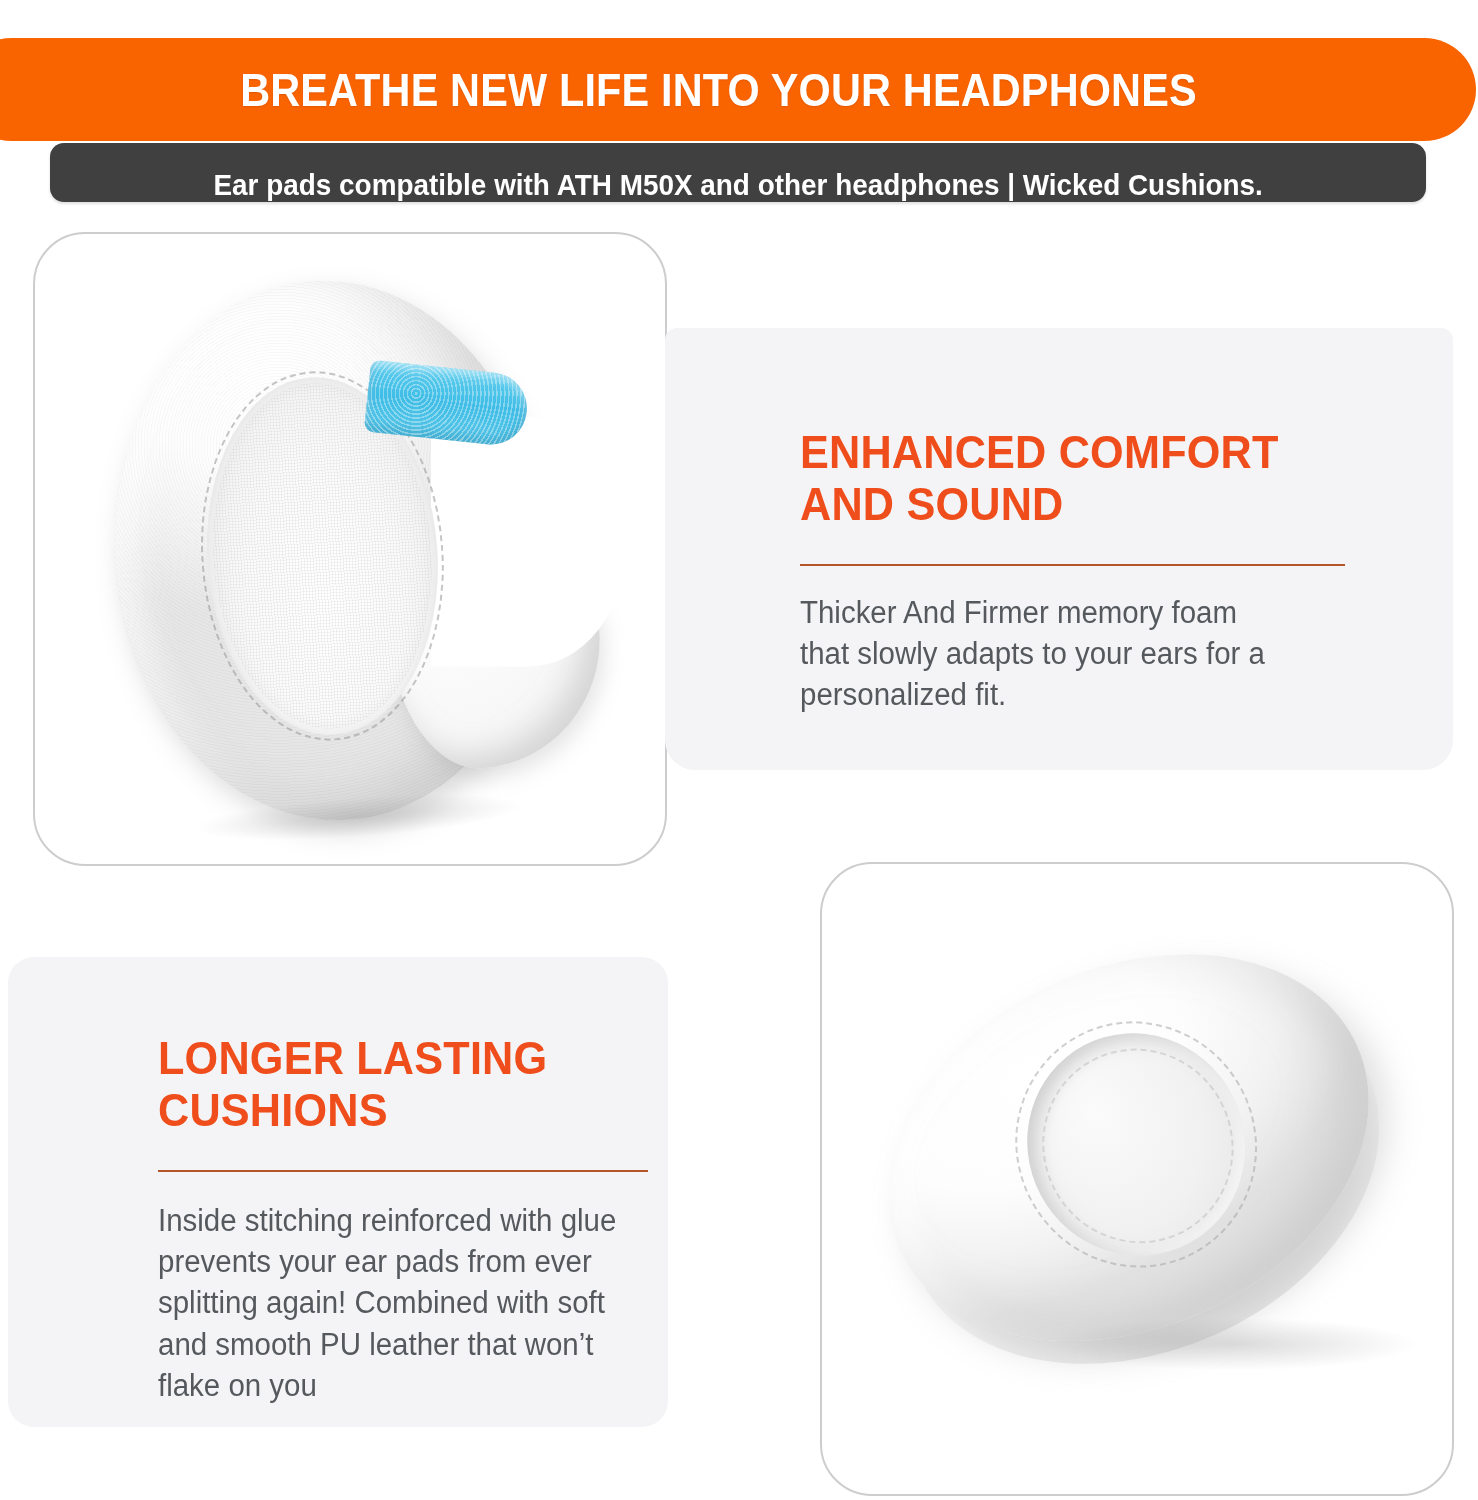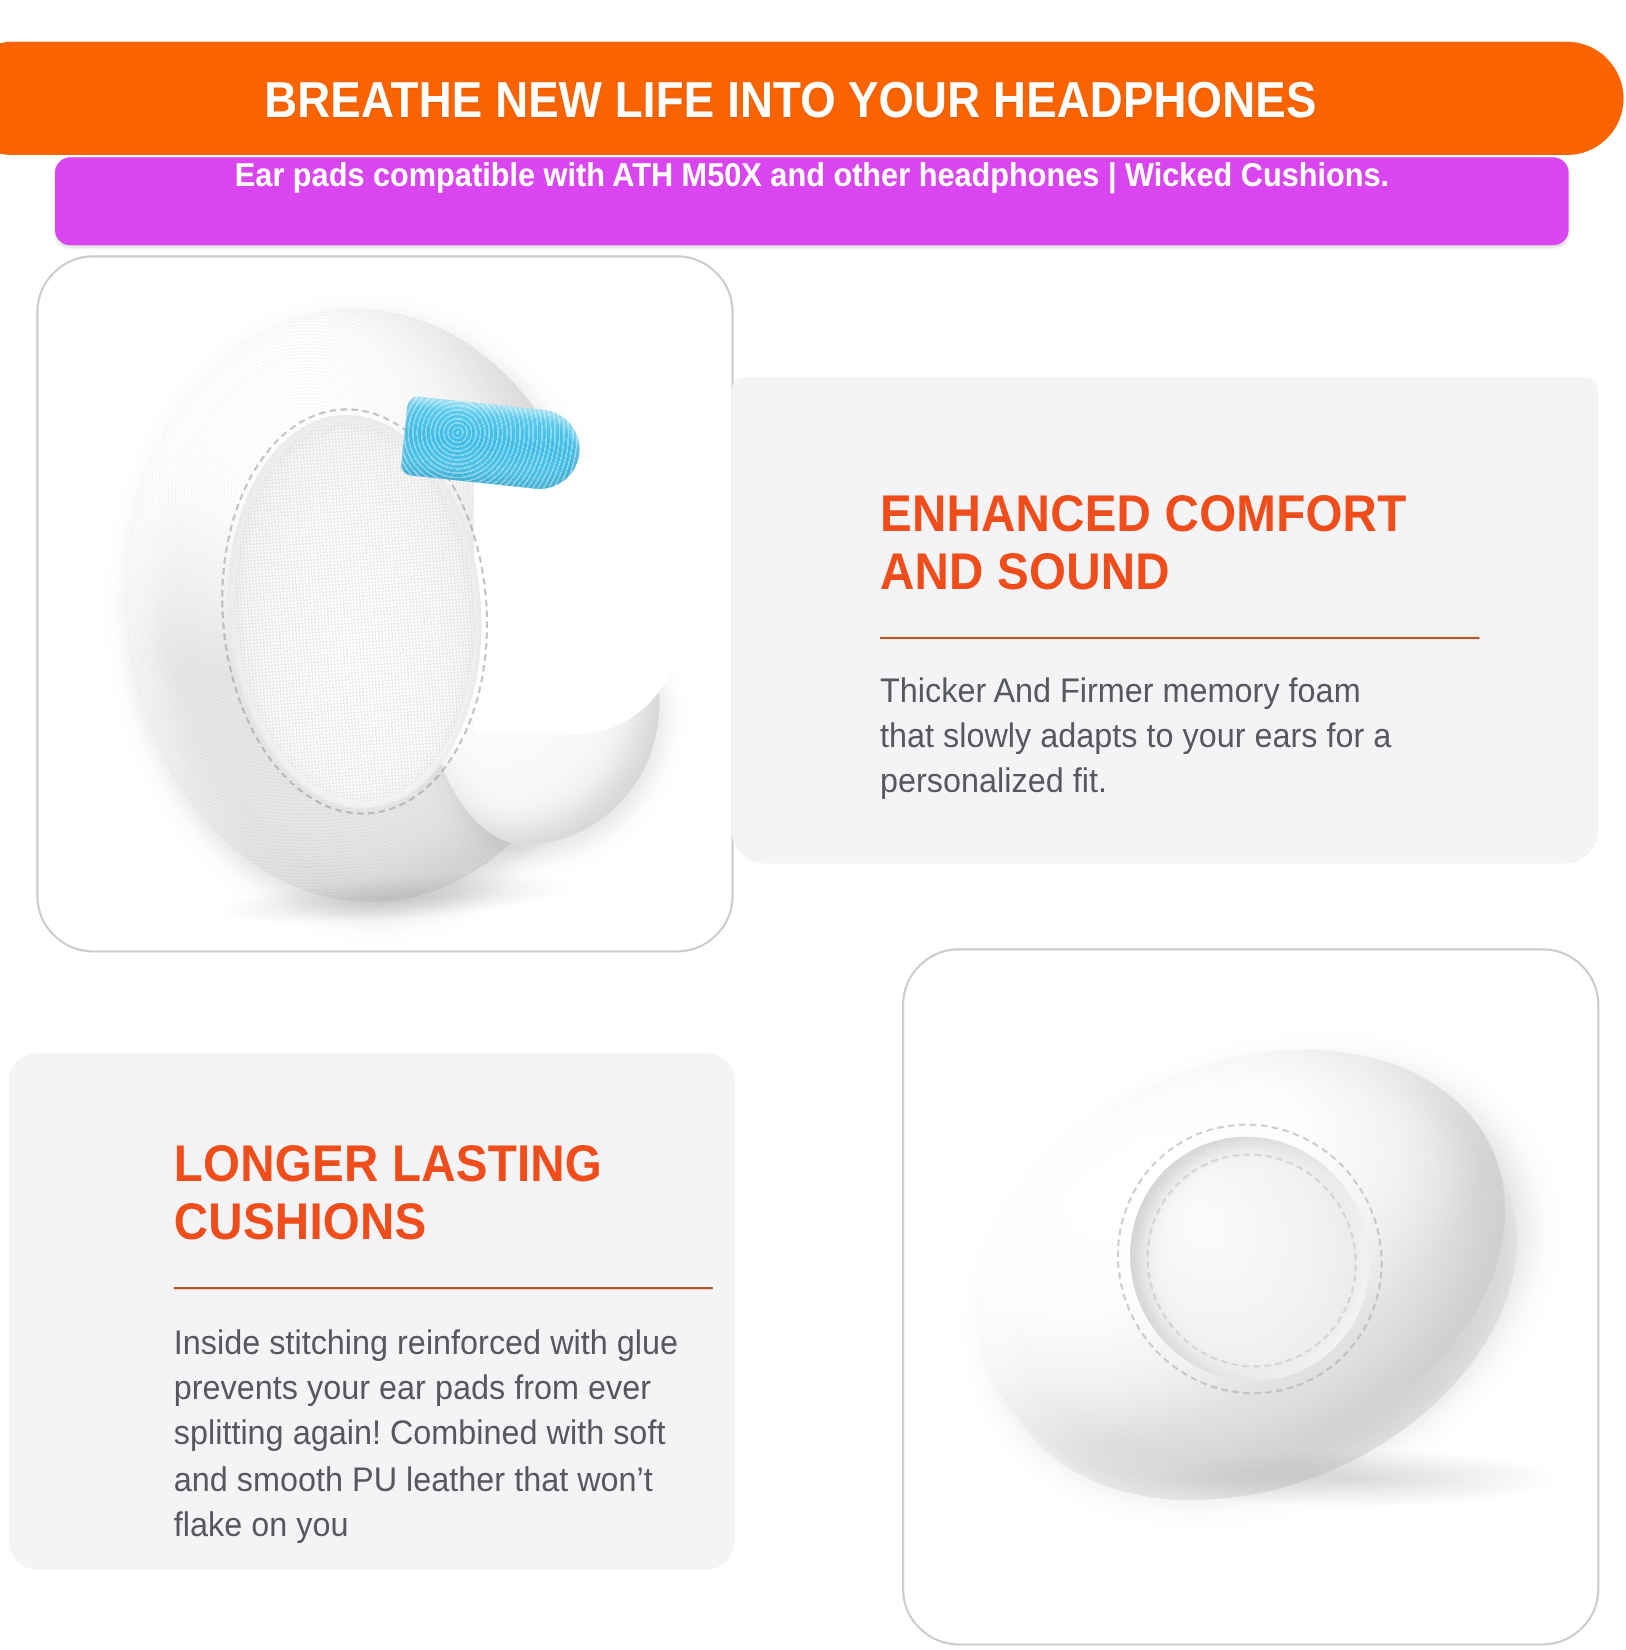--- a/index.html
+++ b/index.html
@@ -26,24 +26,24 @@
     font-size:46px;
     font-weight:bold;
     letter-spacing:0.2px;
     transform:scaleX(0.90);
     white-space:nowrap;
     text-shadow:0 1px 2px rgba(120,40,0,0.18);
   }
 
   .banner-gray {
     position:absolute; left:50px; top:107px;
-    width:1376px; height:80px;
-    background:#d946ef;
+    width:1376px; height:59px;
+    background:#404040;
     border-radius:14px;
-    display:flex; align-items:flex-start; justify-content:center;
+    display:flex; align-items:flex-end; justify-content:center;
     box-shadow:0 2px 3px rgba(0,0,0,0.13);
   }
   .banner-gray .subtitle {
     color:#ffffff;
     font-size:30px;
     font-weight:bold;
     transform:scaleX(0.93);
     white-space:nowrap;
   }
 
@@ -161,21 +161,21 @@
     border:2px dashed rgba(170,170,170,0.38);
   }
   .ang-shadow{
     position:absolute; left:86px; bottom:-28px; width:360px; height:52px;
     background:radial-gradient(ellipse at center, rgba(150,150,150,0.34) 0%, rgba(255,255,255,0) 72%);
     transform:rotate(24deg);
   }
 
   
   .text-panel { position:absolute; background:#f4f4f6; }
-  #panel-comfort { left:665px; top:343px; width:788px; height:442px; border-radius:12px 12px 30px 30px;text-decoration:underline; }
+  #panel-comfort { left:665px; top:328px; width:788px; height:442px; border-radius:12px 12px 30px 30px;text-decoration:underline; }
   #panel-cushion { left:8px;  top:957px; width:660px; height:470px; border-radius:26px; }
 
   .feature-heading {
     color:#ef4e1c;
     font-weight:bold;
     font-size:47px;
     line-height:1.10;
     letter-spacing:0.2px;
     transform:scaleX(0.92);
     transform-origin:left top;

